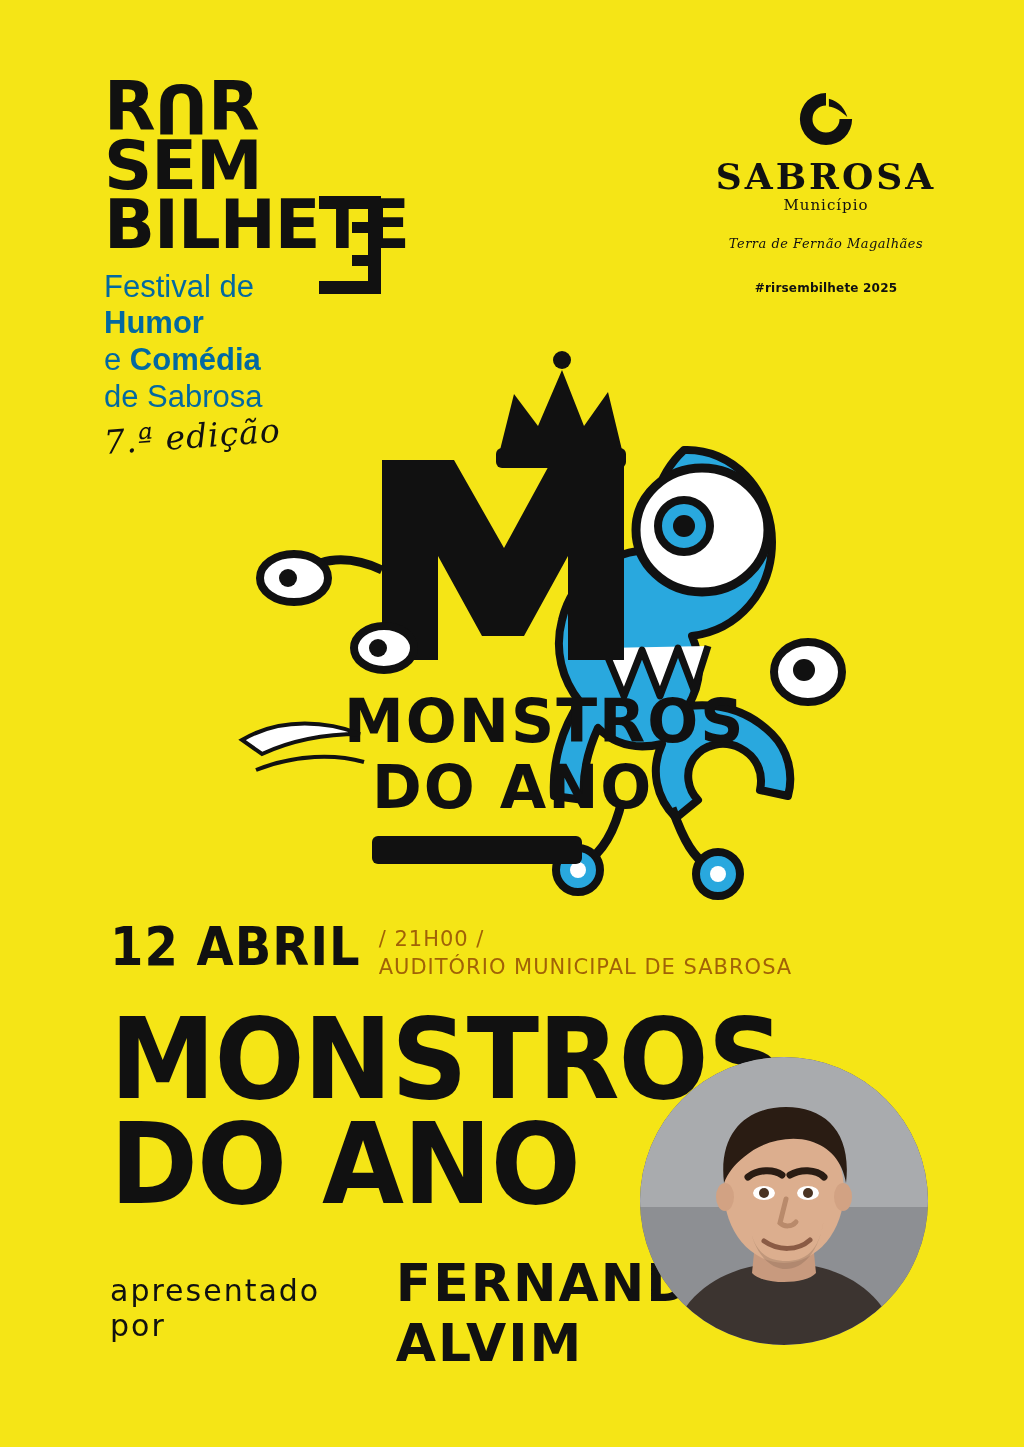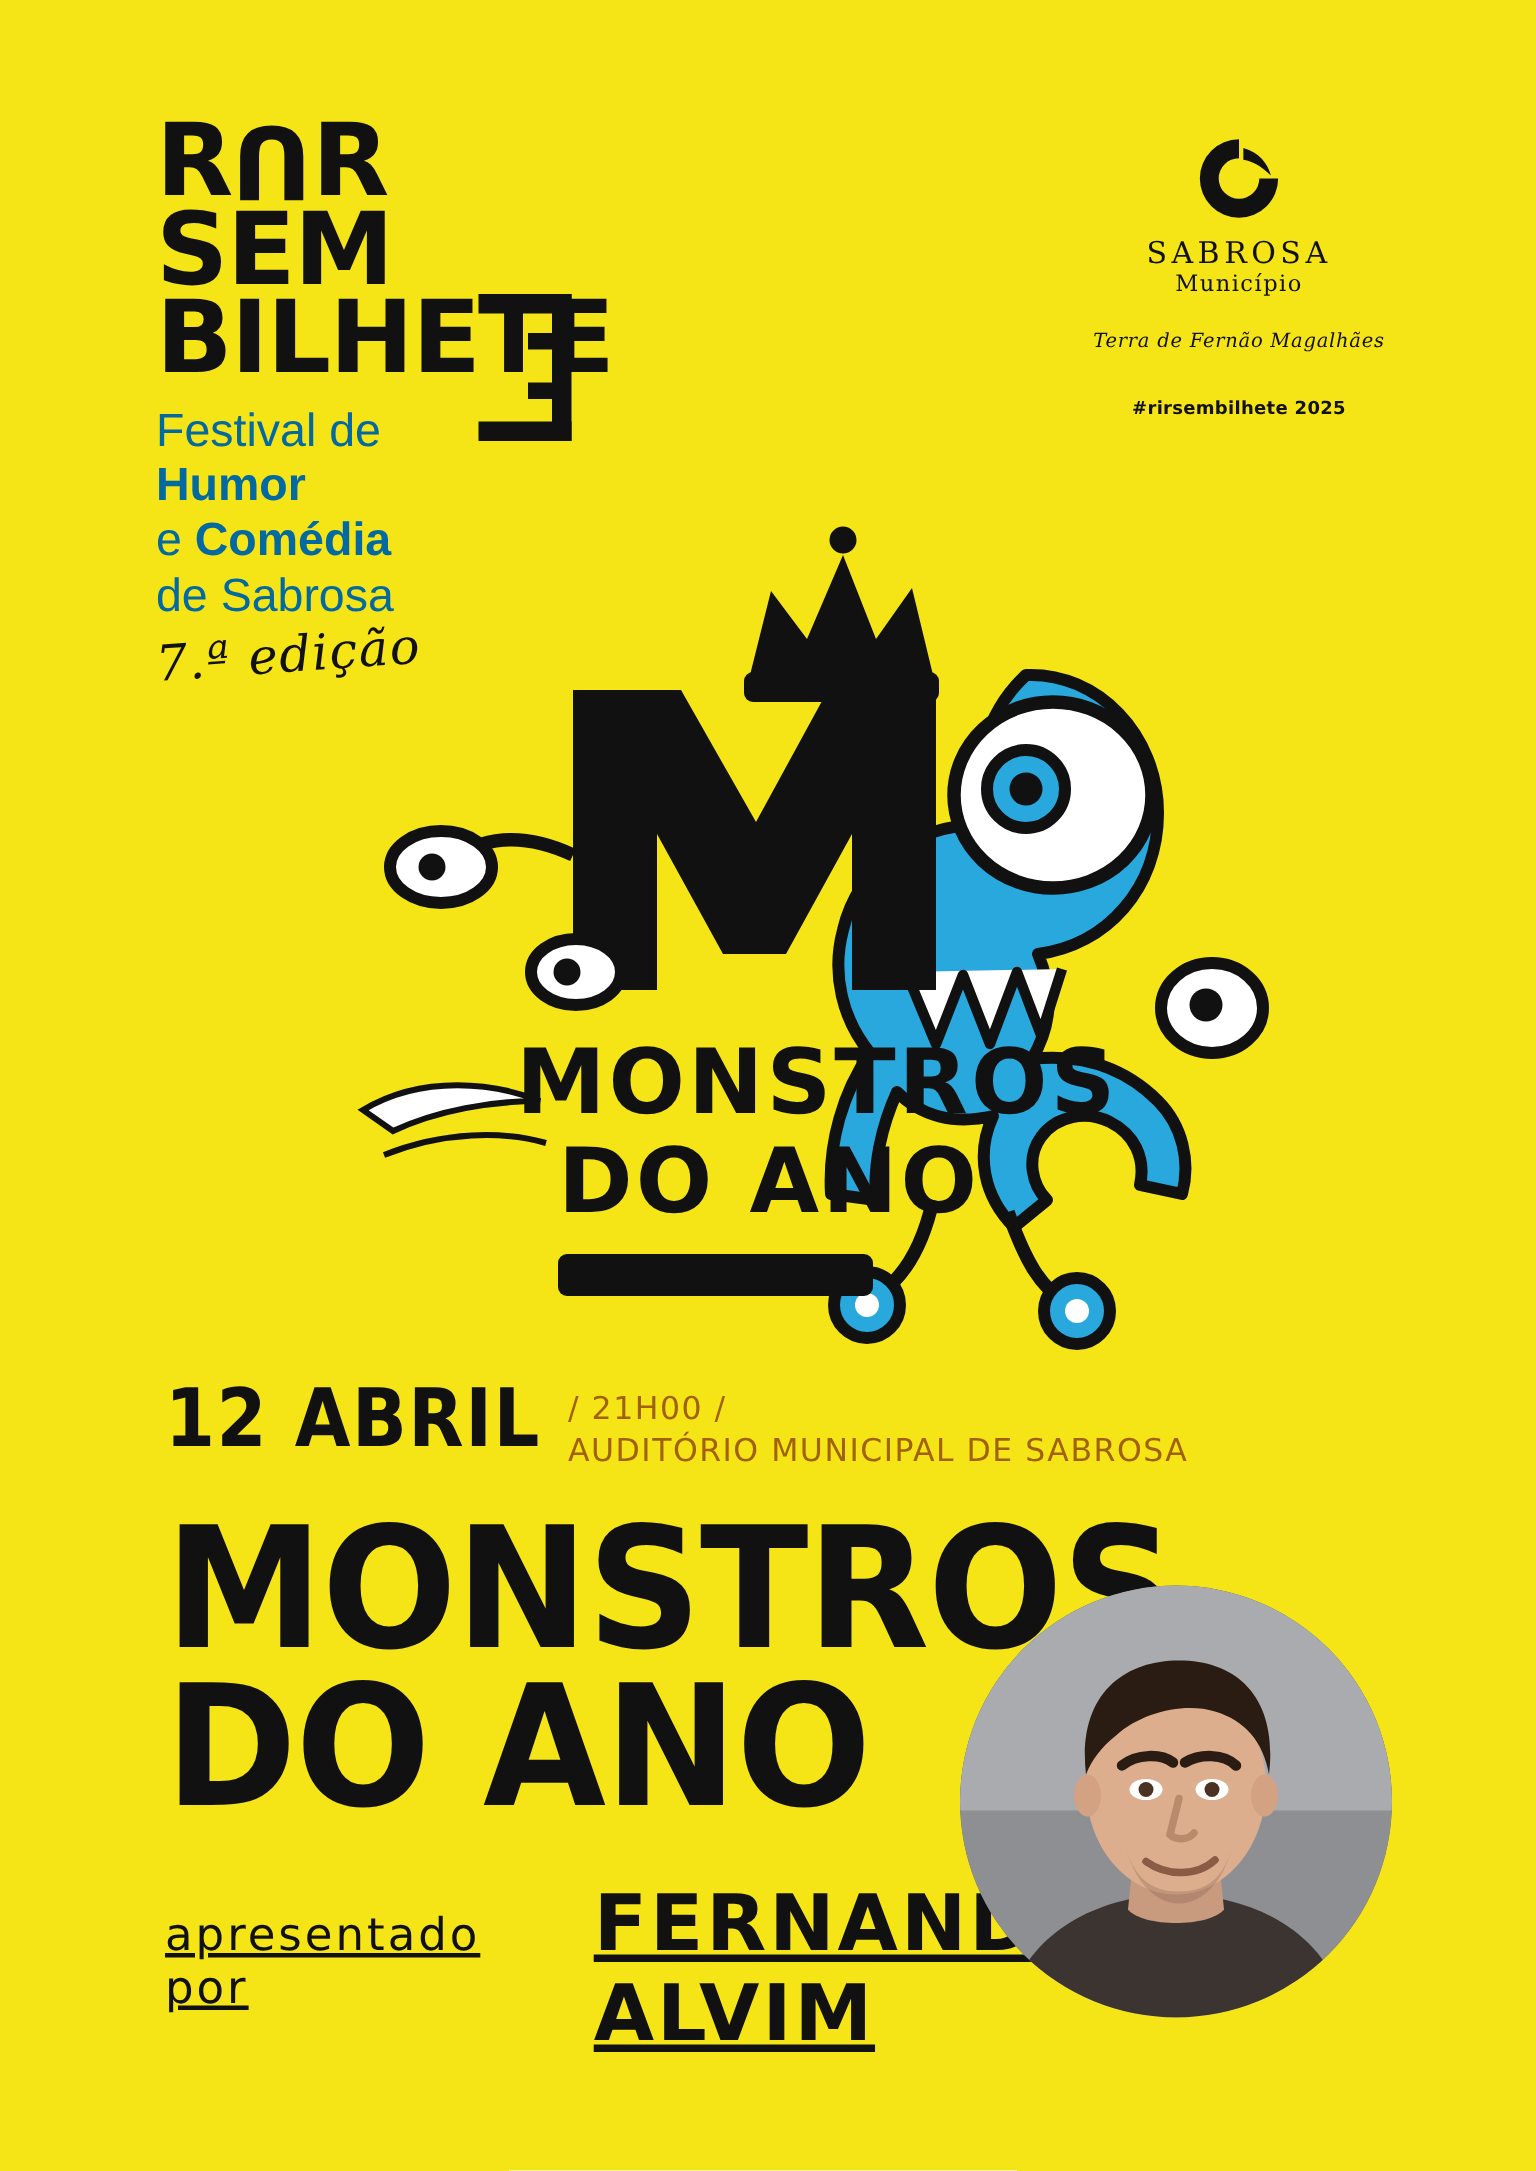--- a/index.html
+++ b/index.html
@@ -90,23 +90,23 @@
     color: #111;
   }
   .muni-mark {
     width: 58px;
     height: 58px;
     margin: 0 auto 10px auto;
     position: relative;
   }
   .muni-name {
     font-family: "DejaVu Serif", serif;
-    font-size: 20px;
+    font-size: 36px;
     letter-spacing: 3px;
-    font-weight: normal;
+    font-weight: bold;
     line-height: 1;
   }
   .muni-type {
     font-family: "DejaVu Serif", serif;
     font-size: 15px;
     letter-spacing: 1px;
     margin-top: 2px;
   }
   .muni-tag {
     font-family: "DejaVu Serif", serif;
@@ -174,21 +174,20 @@
     transform: scaleY(1.06);
     transform-origin: top left;
   }
   .event-presenter {
     margin-top: 48px;
     display: flex;
     align-items: baseline;
     gap: 16px;
     color: #111;
     font-family: "DejaVu Sans", sans-serif;
-    text-decoration: underline;
   }
   .presented-by {
     font-size: 30px;
     letter-spacing: 2px;
   }
   .presenter-name {
     font-size: 52px;
     font-weight: bold;
     letter-spacing: 2px;
   }

